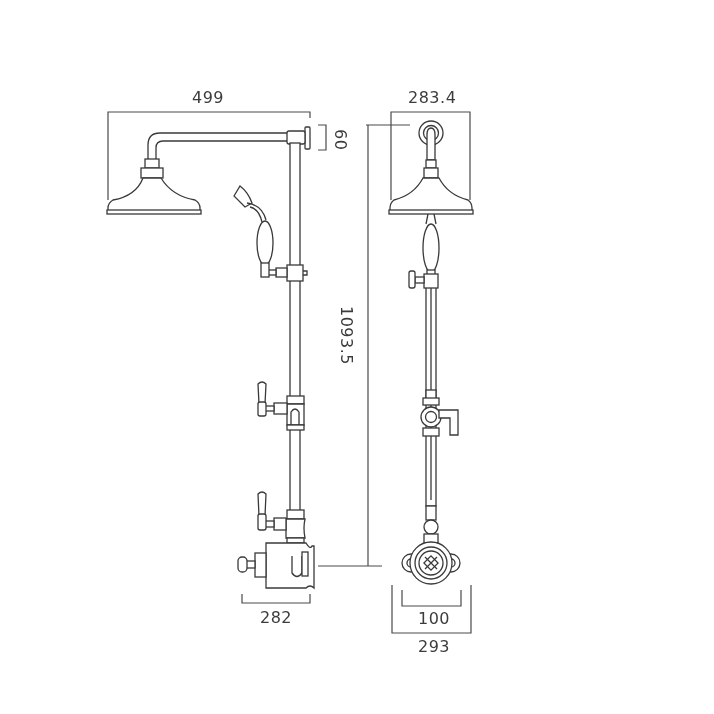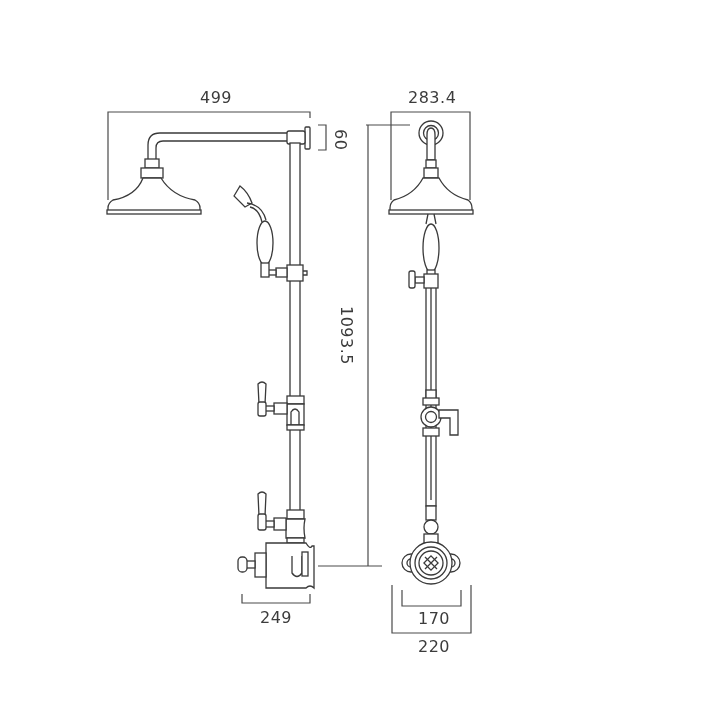--- a/index.html
+++ b/index.html
@@ -125,20 +125,20 @@
     <circle class="ln" cx="431" cy="563" r="12"></circle>
     <path class="ln" d="M425,557 L437,569 M437,557 L425,569"></path>
     <rect class="ln" x="426" y="558" width="10" height="10" transform="rotate(45 431 563)"></rect>
 
     <path class="dim" d="M402,590 L402,606 L461,606 L461,590"></path>
 
     <path class="dim" d="M392,585 L392,633 L471,633 L471,585"></path>
   </g>
 </svg>
 
-<div class="lbl" style="left:200px; top:88px;">499</div>
+<div class="lbl" style="left:192px; top:88px;">499</div>
 <div class="lbl" style="left:408px; top:88px;">283.4</div>
 <div class="lbl vert" style="left:350px; top:129px;">60</div>
 <div class="lbl vert" style="left:356px; top:306px;">1093.5</div>
-<div class="lbl" style="left:260px; top:608px;">249</div>
-<div class="lbl" style="left:418px; top:609px;">170</div>
-<div class="lbl" style="left:418px; top:637px;">220</div>
+<div class="lbl" style="left:260px; top:608px;">282</div>
+<div class="lbl" style="left:418px; top:609px;">100</div>
+<div class="lbl" style="left:418px; top:637px;">293</div>
 </div>
 
 </body></html>

